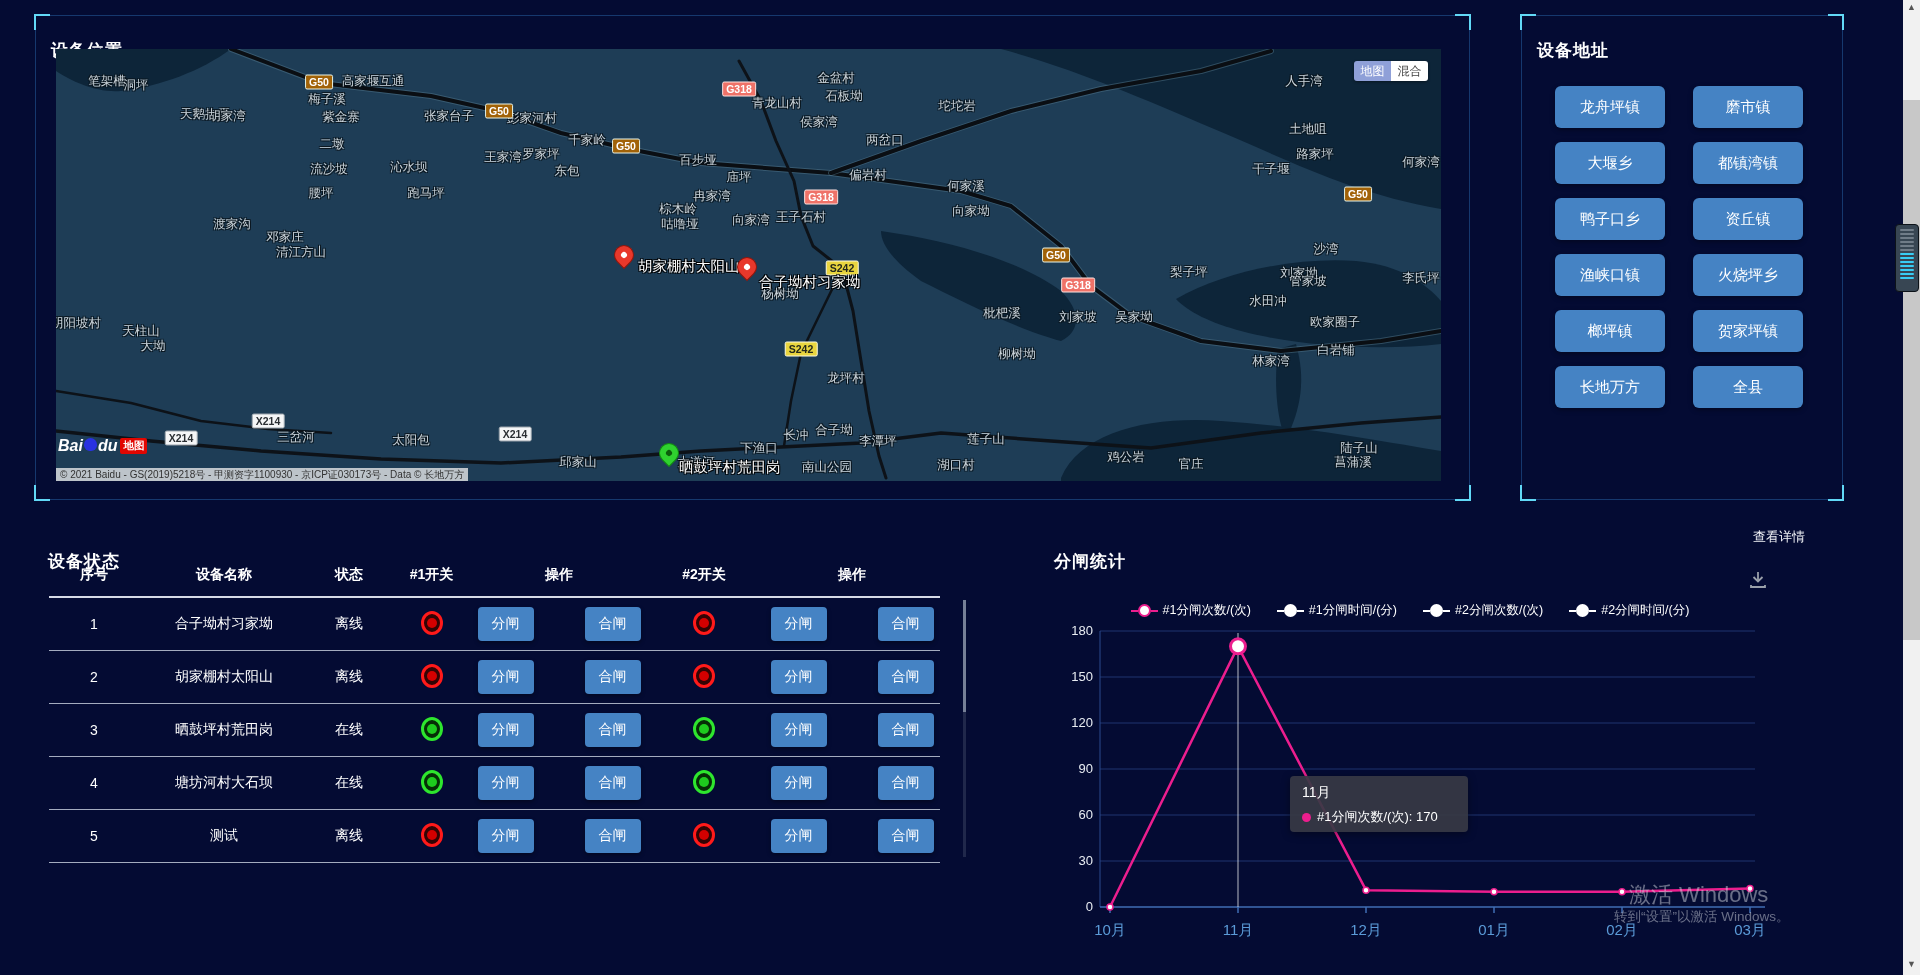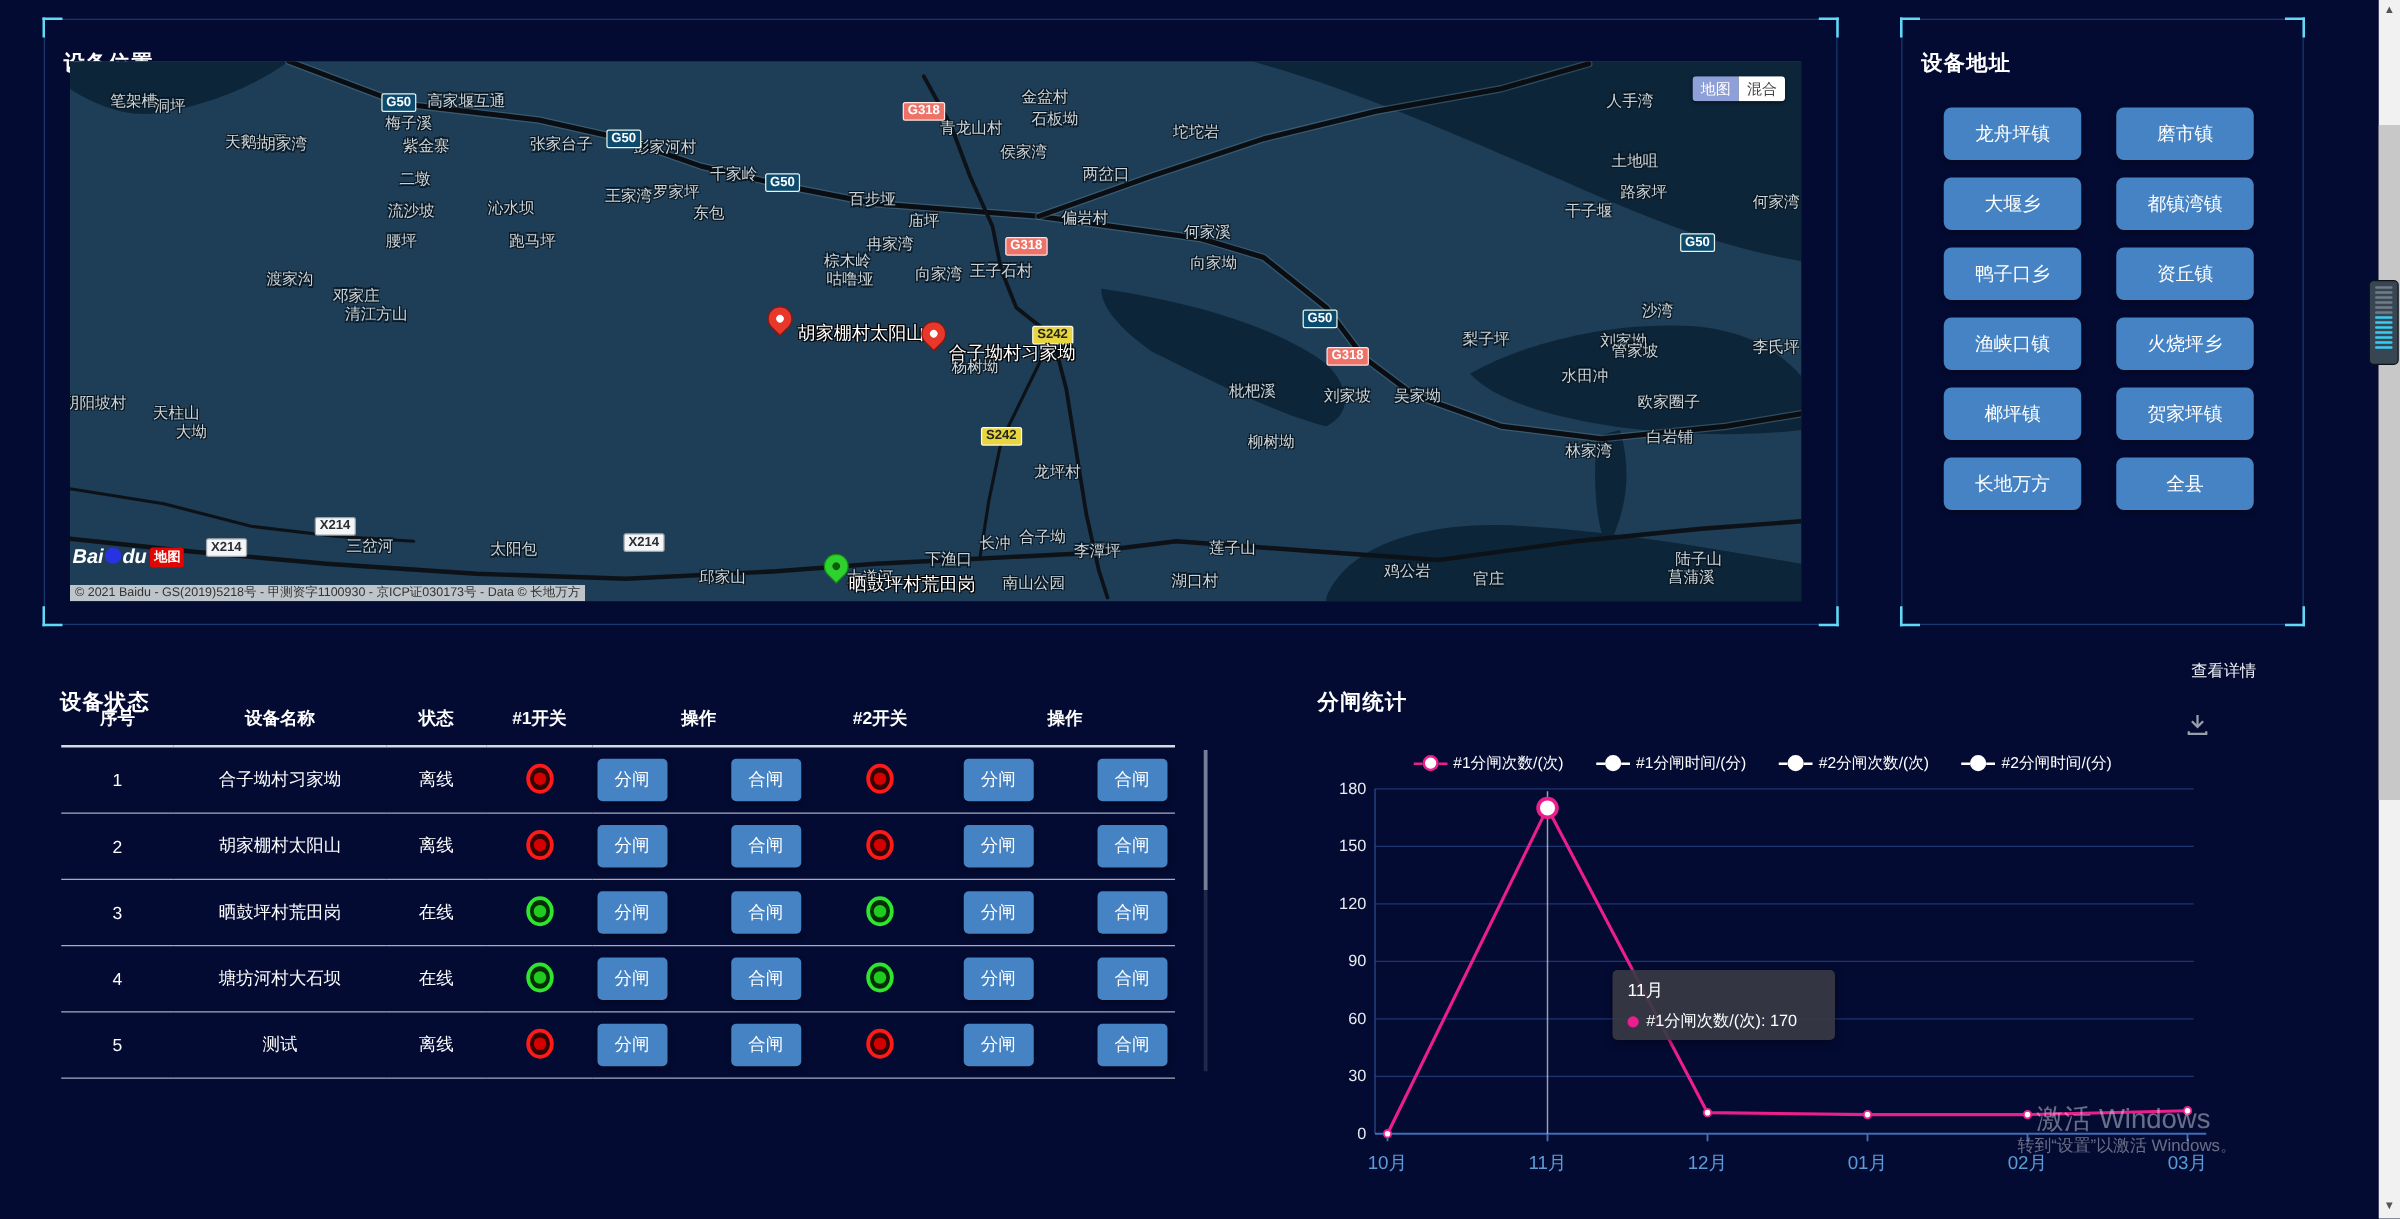--- a/index.html
+++ b/index.html
@@ -18,21 +18,21 @@
   .sec-title{position:absolute;font-size:17px;font-weight:bold;letter-spacing:1px;color:#fff;}
 
   
   #map-panel{left:35px;top:15px;width:1435px;height:485px;}
   #map-canvas{position:absolute;left:20px;top:33px;width:1385px;height:432px;background:#1e3d56;overflow:hidden;cursor:grab;}
   #map-svg{position:absolute;left:0;top:0;}
   .mlabel{position:absolute;transform:translate(-50%,-50%);font-size:12.5px;color:#ccd5db;white-space:nowrap;
      text-shadow:1px 1px 0 #0a151d,-1px -1px 0 #0a151d,1px -1px 0 #0a151d,-1px 1px 0 #0a151d;}
   .shield{position:absolute;transform:translate(-50%,-50%);font-size:10.5px;font-weight:bold;line-height:13px;
      padding:0 3px;border-radius:2px;white-space:nowrap;}
-  .shield.g{background:#0c4a6e;color:#fff;border:1px solid #e8f5e9;}
+  .shield.g{background:#a16207;color:#fff;border:1px solid #e8f5e9;}
   .shield.r{background:#ef7268;color:#fff;border:1px solid #ffe3e0;}
   .shield.s{background:#e9d53f;color:#24281b;border:1px solid #fffbe0;}
   .shield.x{background:#f5f6f7;color:#2b2f33;border:1px solid #9aa3ab;}
   .pin{position:absolute;width:20px;height:20px;border-radius:50% 50% 50% 0;transform:rotate(-45deg);box-sizing:border-box;}
   .pin.red{background:#e8382b;border:1px solid #8f150c;}
   .pin.green{background:#2fd12f;border:1px solid #128a12;}
   .pin::after{content:"";position:absolute;left:6px;top:6px;width:6px;height:6px;border-radius:50%;background:#fff;}
   .pin.green::after{background:#0c5c0c;}
   .pin-label{position:absolute;font-size:14.5px;color:#fff;white-space:nowrap;
      text-shadow:1px 1px 0 #000,-1px -1px 0 #000,1px -1px 0 #000,-1px 1px 0 #000;}

